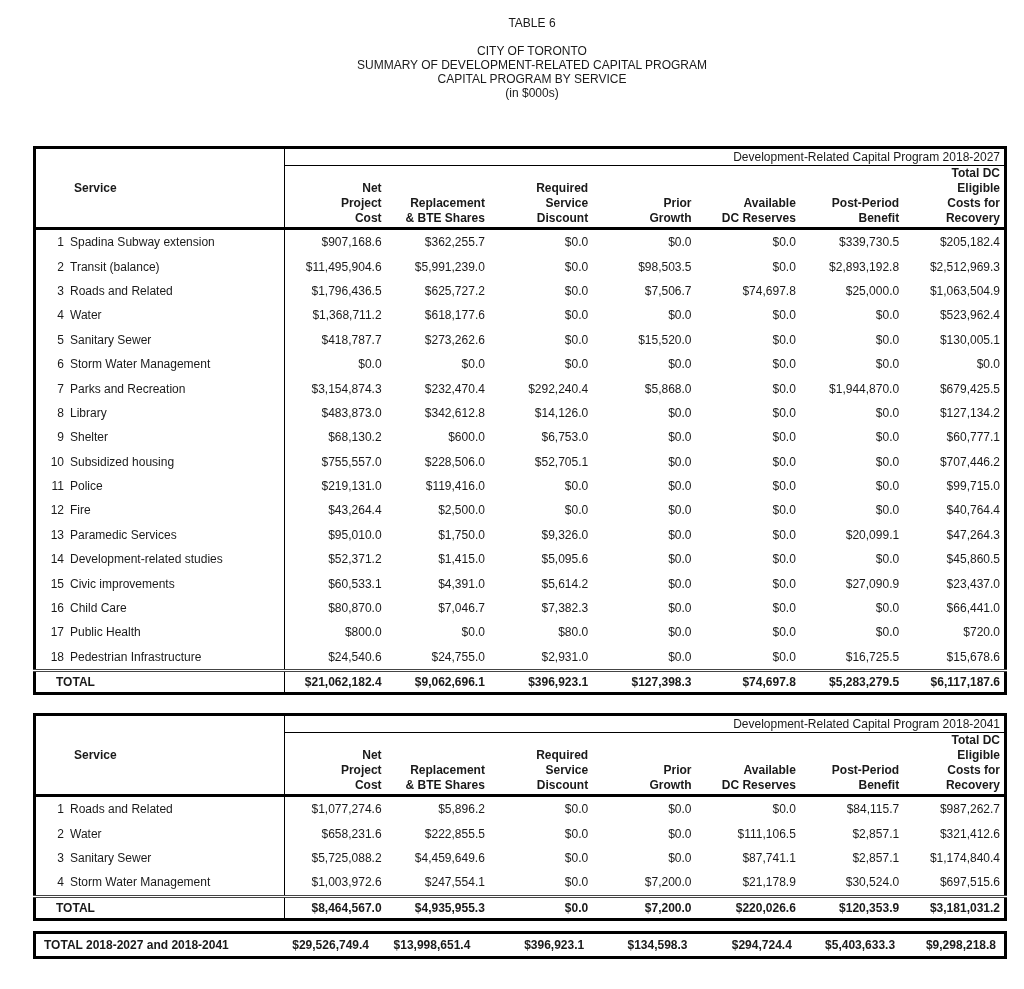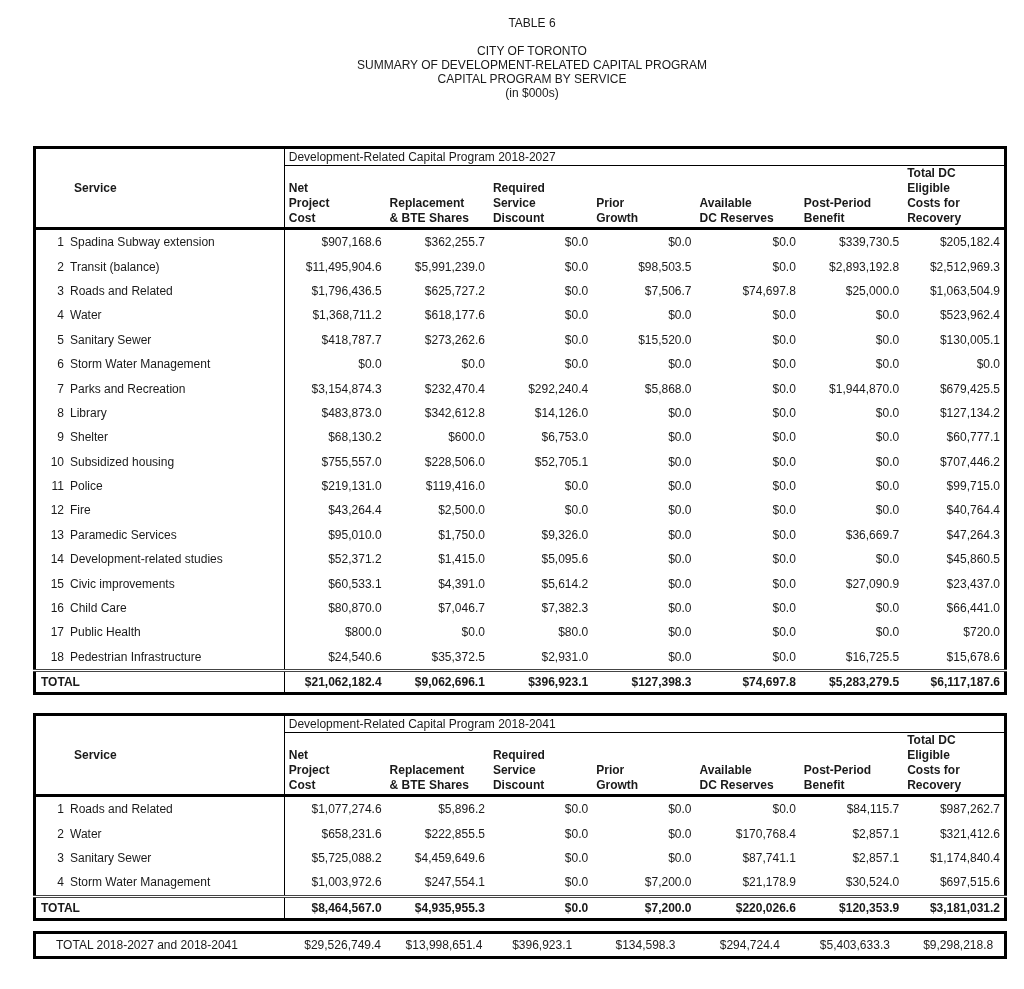--- a/index.html
+++ b/index.html
@@ -1,34 +1,34 @@
 <!DOCTYPE html>
 <html><head>
 <meta charset="utf-8">
 <style>
   html, body { margin: 0; padding: 0; background: #ffffff; }
   body { width: 1024px; height: 989px; position: relative; font-family: "Liberation Sans", sans-serif; color: #1a1a1a; overflow: hidden; }
   .title-block { position: absolute; top: 16px; left: 0; width: 1064px; text-align: center; font-size: 12px; line-height: 14px; }
   .title-block .t1 { margin-bottom: 14px; }
   table.dc { position: absolute; left: 33px; width: 974px; border-collapse: collapse; border: 3px solid #000; font-size: 12px; table-layout: fixed; }
   table.dc td, table.dc th { padding: 0 4px; white-space: nowrap; }
-  table.dc th { font-weight: bold; vertical-align: bottom; text-align: left; line-height: 15px; }
+  table.dc th { font-weight: bold; vertical-align: bottom; text-align: right; line-height: 15px; }
   .svc-head { text-align: left !important; padding-left: 38px !important; vertical-align: middle !important; border-right: 1px solid #000; border-bottom: 3px solid #000; }
   .prog-head { border-bottom: 1px solid #000; font-weight: normal !important; height: 16px; vertical-align: middle !important; }
   .col-head { border-bottom: 3px solid #000; padding-bottom: 1px !important; }
   td.num { text-align: right; }
   td.name { border-right: 1px solid #000; }
   td.name .idx { display: inline-block; width: 24px; text-align: right; margin-right: 6px; }
   tr.row td { height: 24.4px; }
   tr.total td { font-weight: bold; border-top: 3px double #444; height: 20px; }
-  tr.total td.name { padding-left: 5px; }
+  tr.total td.name { padding-left: 20px; }
   #t1 { top: 146px; }
   #t2 { top: 713px; }
   table.grand { position: absolute; left: 33px; top: 931px; width: 974px; border-collapse: collapse; border: 3px solid #000; font-size: 12px; table-layout: fixed; }
-  table.grand td { font-weight: normal; height: 22px; padding: 0 20px; white-space: nowrap; margin-top: 35px; }
+  table.grand td { font-weight: bold; height: 22px; padding: 0 8px; white-space: nowrap; margin-top: 35px; }
 </style>
 </head>
 <body>
 
 <div class="title-block">
   <div class="t1">TABLE 6</div>
   <div>CITY OF TORONTO</div>
   <div>SUMMARY OF DEVELOPMENT-RELATED CAPITAL PROGRAM</div>
   <div>CAPITAL PROGRAM BY SERVICE</div>
   <div>(in $000s)</div>
@@ -206,21 +206,21 @@
         <td class="num">$0.0</td>
         <td class="num">$40,764.4</td>
       </tr>
       <tr class="row">
         <td class="name"><span class="idx">13</span><span>Paramedic Services</span></td>
         <td class="num">$95,010.0</td>
         <td class="num">$1,750.0</td>
         <td class="num">$9,326.0</td>
         <td class="num">$0.0</td>
         <td class="num">$0.0</td>
-        <td class="num">$36,669.7</td>
+        <td class="num">$20,099.1</td>
         <td class="num">$47,264.3</td>
       </tr>
       <tr class="row">
         <td class="name"><span class="idx">14</span><span>Development-related studies</span></td>
         <td class="num">$52,371.2</td>
         <td class="num">$1,415.0</td>
         <td class="num">$5,095.6</td>
         <td class="num">$0.0</td>
         <td class="num">$0.0</td>
         <td class="num">$0.0</td>
@@ -252,21 +252,21 @@
         <td class="num">$0.0</td>
         <td class="num">$80.0</td>
         <td class="num">$0.0</td>
         <td class="num">$0.0</td>
         <td class="num">$0.0</td>
         <td class="num">$720.0</td>
       </tr>
       <tr class="row">
         <td class="name"><span class="idx">18</span><span>Pedestrian Infrastructure</span></td>
         <td class="num">$24,540.6</td>
-        <td class="num">$35,372.5</td>
+        <td class="num">$24,755.0</td>
         <td class="num">$2,931.0</td>
         <td class="num">$0.0</td>
         <td class="num">$0.0</td>
         <td class="num">$16,725.5</td>
         <td class="num">$15,678.6</td>
       </tr>
       <tr class="total">
         <td class="name">TOTAL</td>
         <td class="num">$21,062,182.4</td>
         <td class="num">$9,062,696.1</td>
@@ -340,21 +340,21 @@
         <td class="num">$0.0</td>
         <td class="num">$84,115.7</td>
         <td class="num">$987,262.7</td>
       </tr>
       <tr class="row">
         <td class="name"><span class="idx">2</span><span>Water</span></td>
         <td class="num">$658,231.6</td>
         <td class="num">$222,855.5</td>
         <td class="num">$0.0</td>
         <td class="num">$0.0</td>
-        <td class="num">$170,768.4</td>
+        <td class="num">$111,106.5</td>
         <td class="num">$2,857.1</td>
         <td class="num">$321,412.6</td>
       </tr>
       <tr class="row">
         <td class="name"><span class="idx">3</span><span>Sanitary Sewer</span></td>
         <td class="num">$5,725,088.2</td>
         <td class="num">$4,459,649.6</td>
         <td class="num">$0.0</td>
         <td class="num">$0.0</td>
         <td class="num">$87,741.1</td>
@@ -391,22 +391,22 @@
       <col style="width:103px">
       <col style="width:103px">
       <col style="width:103px">
       <col style="width:104px">
       <col style="width:103px">
       <col style="width:102px">
   </colgroup>
   <tbody>
     <tr id="grand-row">
       <td>TOTAL 2018-2027 and 2018-2041</td>
-    <td class="num" style="text-align: right;">$29,526,749.4</td>
+    <td class="num" style="text-align: left;">$29,526,749.4</td>
         <td class="num" style="text-align: left;">$13,998,651.4</td>
         <td class="num" style="text-align: right;">$396,923.1</td>
         <td class="num" style="">$134,598.3</td>
         <td class="num" style="text-align: right;">$294,724.4</td>
-        <td class="num" style="text-align: left;">$5,403,633.3</td>
+        <td class="num" style="text-align: right;">$5,403,633.3</td>
         <td class="num" style="text-align: right;">$9,298,218.8</td>
       </tr>
   </tbody>
 </table>
 
 </body></html>

